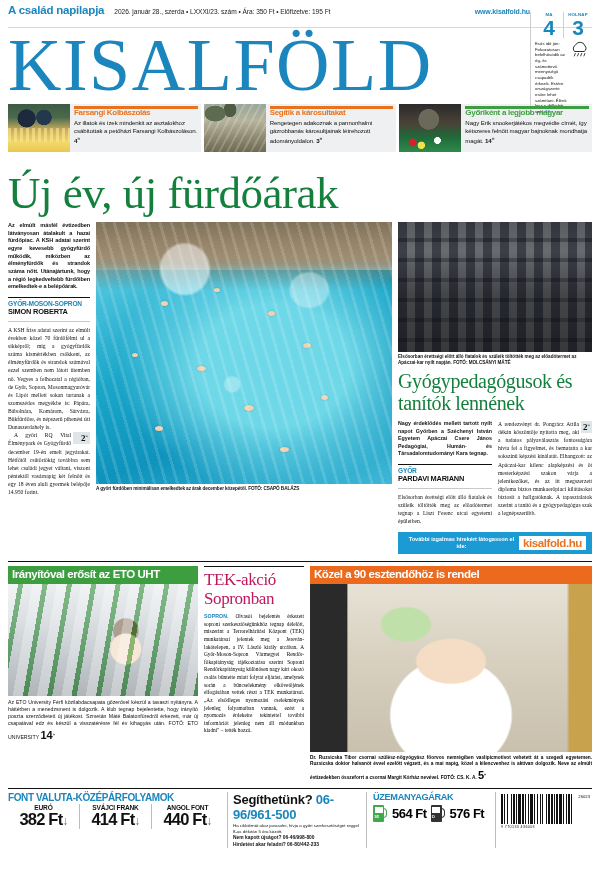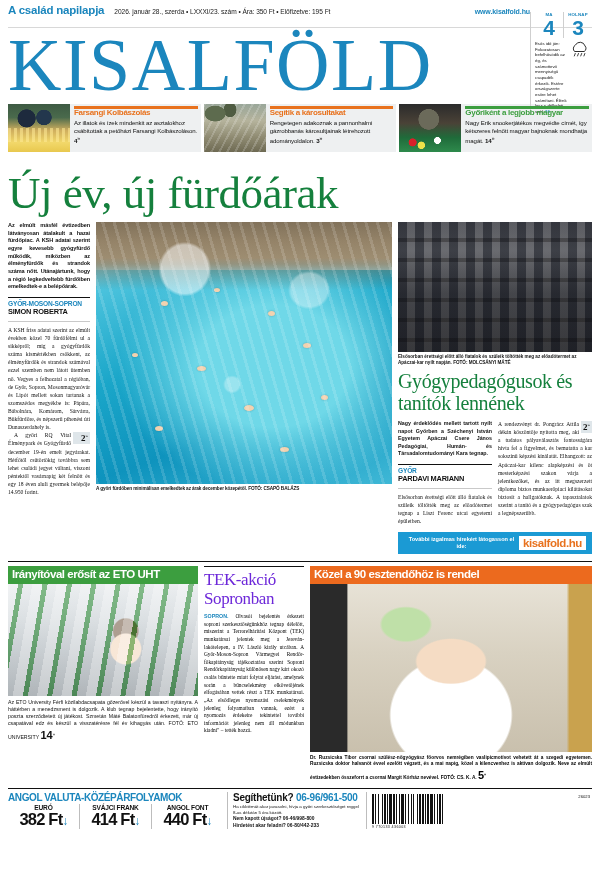--- a/index.html
+++ b/index.html
@@ -245,21 +245,21 @@
       radial-gradient(circle at 62% 42%, #5b3c22 0 9%, transparent 10%);
   }
   .sport-text {
     font-size: 5.2px; line-height: 1.4; color: #111; text-align: justify;
     margin-top: 3px;
   }
   .bignum { font-weight: bold; font-size: 11px; }
 
   .tek-head {
     font-family: "Liberation Serif", serif;
-    font-size: 17px; line-height: 1.12; color: #6d28d9; letter-spacing: -0.4px;
+    font-size: 17px; line-height: 1.12; color: #be185d; letter-spacing: -0.4px;
     margin-bottom: 5px;
   }
   .tek-body { font-family:"Liberation Serif", serif; font-size: 5.3px; line-height: 1.44; text-align: justify; }
   .tek-body .loc { font-family:"Liberation Sans",sans-serif; font-weight: bold; color: #1b86bd; font-size:5.3px; }
   .tek-rule { border-top: 1.3px solid #111; margin-bottom: 3px; }
 
   .doctor {
     height: 168px;
     background: linear-gradient(180deg,#e7e2d6 0%,#d9d2c2 40%,#c9c0ad 100%);
     position: relative;
@@ -280,21 +280,21 @@
   .fx { width: 215px; flex: 0 0 215px; }
   .fx-title { font-size: 10px; font-weight: bold; color: #1b86bd; letter-spacing: -0.4px; }
   .fx-row { display: flex; margin-top: 1px; }
   .fx-cell { flex: 1; text-align: center; padding: 0 2px; }
   .fx-cell + .fx-cell { border-left: 1px solid #bdbdbd; }
   .fx-name { font-size: 6.6px; font-weight: bold; color: #111; letter-spacing: -0.2px; }
   .fx-val { font-size: 16.5px; font-weight: bold; color: #111; letter-spacing: -0.8px; line-height: 1.05; }
   .fx-val .ar { color: #1b86bd; font-size: 12px; font-weight: normal; }
 
   .help { width: 135px; flex: 0 0 135px; border-left: 1px solid #bdbdbd; padding-left: 5px; }
-  .help-t { font-size: 10px; font-weight: bold; color: #111; letter-spacing: -0.25px; }
+  .help-t { font-size: 13px; font-weight: bold; color: #111; letter-spacing: -0.25px; }
   .help-t .num { color: #1b86bd; }
   .help-s { font-size: 4.4px; line-height: 1.34; color: #111; margin-top: 1px; }
   .help-l { font-size: 4.9px; font-weight: bold; color: #1b86bd; line-height: 1.34; }
   .help-l span { color: #111; }
 
   .fuel { width: 125px; flex: 0 0 125px; border-left: 1px solid #bdbdbd; padding-left: 6px; }
   .fuel-t { font-size: 9.2px; font-weight: bold; color: #1b86bd; letter-spacing: -0.35px; }
   .fuel-row { display: flex; align-items: center; gap: 4px; margin-top: 3px; }
   .pump { width: 15px; height: 17px; position: relative; }
   .pump .body { position:absolute; left:0; top:0; width:11px; height:17px; border-radius:1px; }
@@ -463,21 +463,21 @@
         <div class="photo doctor"></div>
         <div class="doc-cap"><span>Dr. Ruzsicska Tibor csornai szülész-nőgyógyász főorvos nemrégiben vaslipicmotívot vehetett át a szegedi egyetemen. Ruzsicska doktor halvanöt évvel ezelőtt végzett, és a mai napig, közel a kilencvenhez is aktívan dolgozik. Neve az elmúlt évtizedekben összeforrt a csornai Margit Kórház nevével. FOTÓ: CS. K. A.</span> <span class="bignum">5</span><sup>»</sup></div>
       </div>
 
     </div>
   </div>
 
   <div class="footer">
 
     <div class="fx">
-      <div class="fx-title">ANGOL VALUTA-KÖZÉPÁRFOLYAMOK</div>
+      <div class="fx-title">FONT VALUTA-KÖZÉPÁRFOLYAMOK</div>
       <div class="fx-row">
         <div class="fx-cell">
           <div class="fx-name">EURÓ</div>
           <div class="fx-val"><span>382 Ft</span><span class="ar">↓</span></div>
         </div>
         <div class="fx-cell">
           <div class="fx-name">SVÁJCI FRANK</div>
           <div class="fx-val"><span>414 Ft</span><span class="ar">↓</span></div>
         </div>
         <div class="fx-cell">
@@ -487,20 +487,39 @@
       </div>
     </div>
 
     <div class="help">
       <div class="help-t"><span>Segíthetünk?</span> <span class="num">06-96/961-500</span></div>
       <div class="help-s">Ha cikktémát akar javasolni, hívja a győri szerkesztőséget reggel 8-as délután 5 óra között.</div>
       <div class="help-l"><span>Nem kapott újságot?</span> <span>06-46/998-800</span></div>
       <div class="help-l"><span>Hirdetést akar feladni?</span> <span>06-80/442-233</span></div>
     </div>
 
+    <div class="fuel">
+      <div class="fuel-t">ÜZEMANYAGÁRAK</div>
+      <div class="fuel-row">
+        <div class="pump p95">
+          <div class="body"></div>
+            <div class="win"></div>
+          <div class="lab">95</div>
+          <div class="noz"></div>
+        </div>
+        <div class="fuel-val">564 Ft</div>
+        <div class="pump pd">
+          <div class="body"></div>
+            <div class="win"></div>
+          <div class="lab">D</div>
+          <div class="noz"></div>
+        </div>
+        <div class="fuel-val">576 Ft</div>
+      </div>
+    </div>
 
     <div class="barcode-wrap">
       <div class="bc-num">26023</div>
       <div class="barcode" id="bc">
           <i style="width: 2px; background: rgb(17, 17, 17);"></i>
           <i style="width: 1px; background: transparent;"></i>
           <i style="width: 1px; background: rgb(17, 17, 17);"></i>
           <i style="width: 2px; background: transparent;"></i>
           <i style="width: 1px; background: rgb(17, 17, 17);"></i>
           <i style="width: 3px; background: transparent;"></i>

